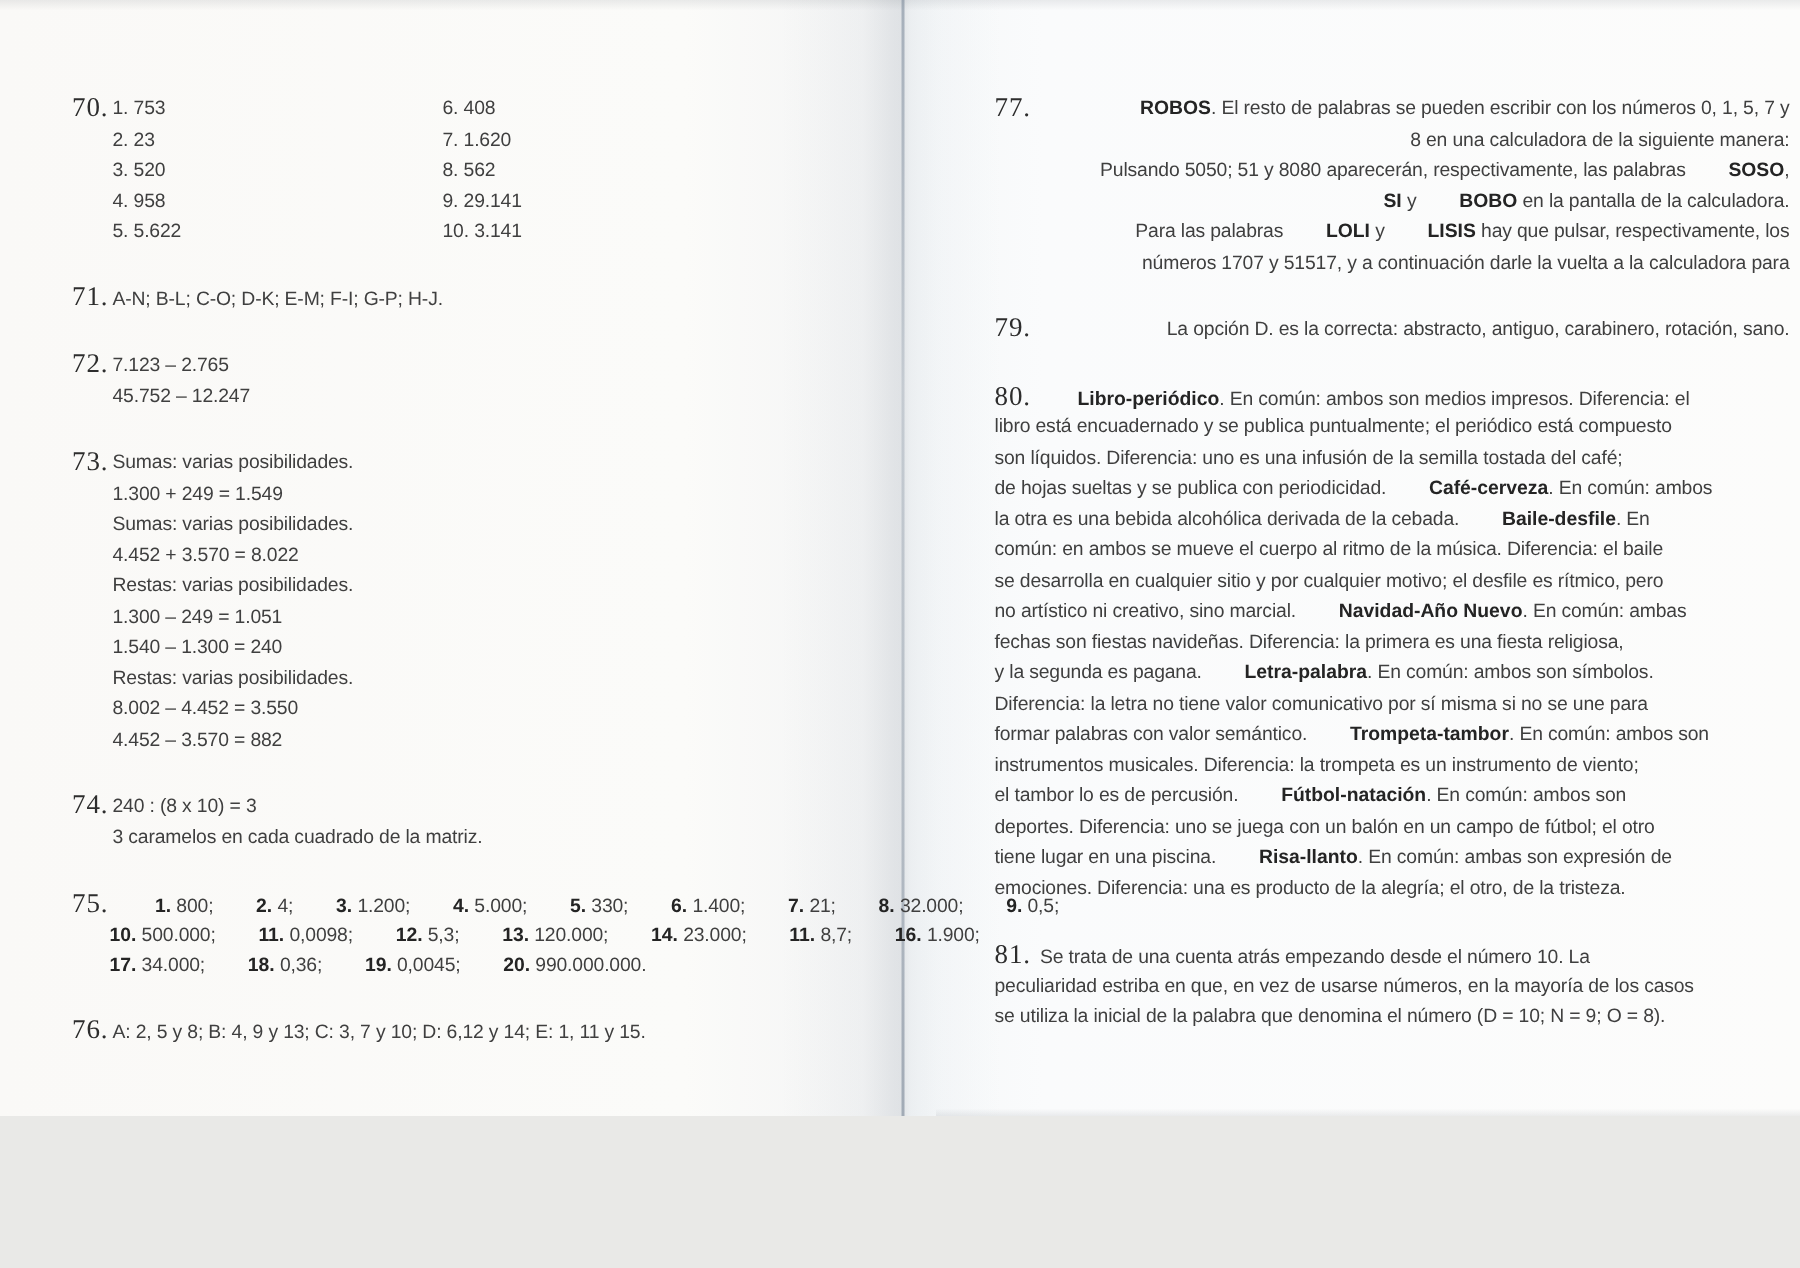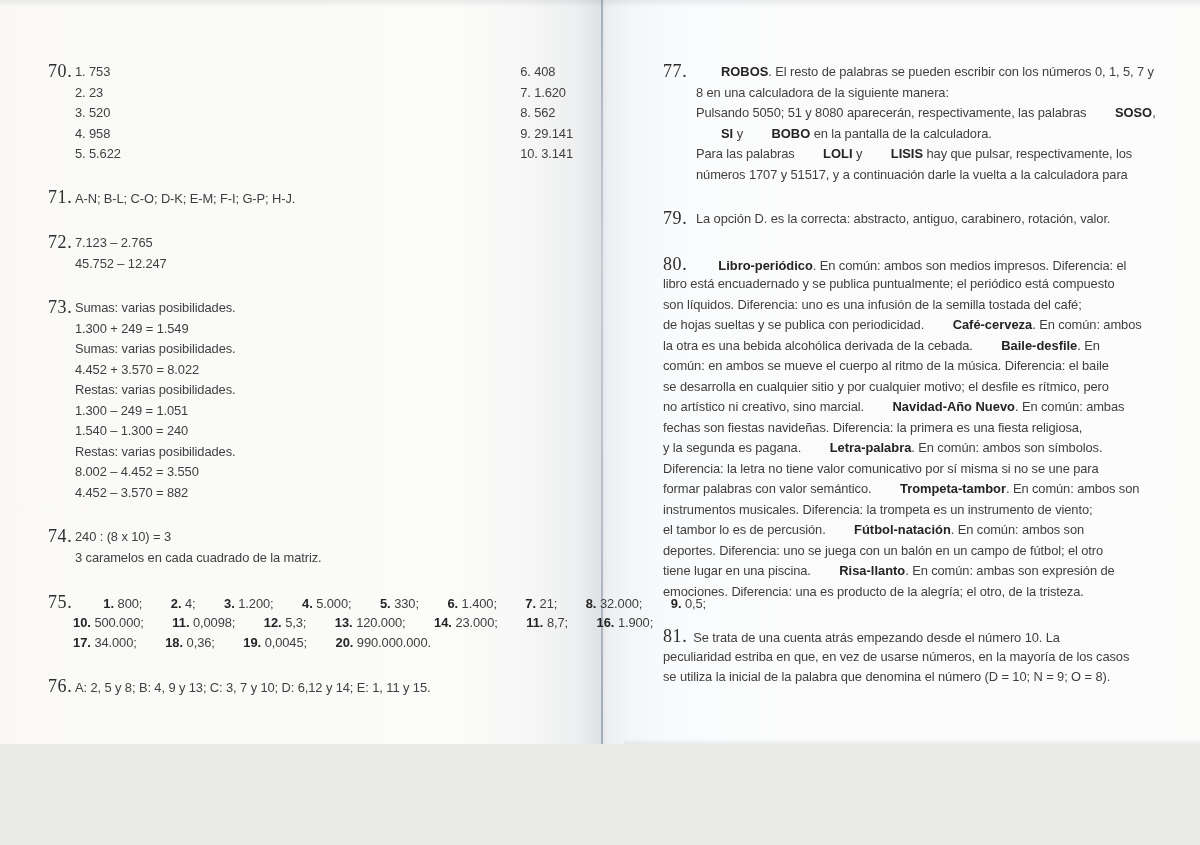--- a/index.html
+++ b/index.html
@@ -19,27 +19,27 @@
       rgba(90,105,120,0.04) 575px, rgba(85,100,115,0.13) 600px,
       rgba(150,165,180,0.10) 607px, rgba(170,185,200,0.05) 628px,
       rgba(0,0,0,0) 668px);}
   .gutter-line{position:absolute;left:601px;top:0;width:2px;height:100%;
     background:linear-gradient(180deg,rgba(115,130,148,0.55),rgba(128,142,158,0.30) 35%,rgba(120,134,150,0.42) 70%,rgba(108,122,140,0.55));}
   .col-block{position:absolute;top:62px;}
   #left-items{left:48px;width:525px;}
   #right-items{left:663px;width:530px;}
   .item{position:relative;margin-bottom:24px;}
   .item.hang{padding-left:27px;}
-  #right-items .item.hang{padding-left:33px;}
+  #right-items .item.hang{padding-left:33px;text-align:right;}
   .inum{font-family:"Liberation Serif","DejaVu Serif",serif;font-size:18px;letter-spacing:0.6px;color:#2d2d2d;}
   .item.hang > .inum{position:absolute;left:0;top:-1.5px;line-height:20.5px;}
   .item.flush .inum{margin-right:6px;}
   .ln{white-space:nowrap;height:20.5px;}
   .ln b{color:#242424;letter-spacing:0;padding-left:25px;}
-  .cols{display:flex;justify-content:space-between;}
+  .cols{display:flex;}
   .cols .col:first-child{width:220px;}
   .pagenum{position:absolute;color:#9b9b9b;font-size:14.5px;letter-spacing:0.4px;}
   #pn-left{left:55px;top:766px;text-align:center;}
   #pn-right{left:1132px;top:765px;font-weight:bold;}
 </style>
 </head>
 <body>
 
 <div class="scan">
   <div class="edge-top"></div>
@@ -108,21 +108,21 @@
         <span class="inum">77.</span>
         <div class="ln"><b>ROBOS</b>. El resto de palabras se pueden escribir con los números 0, 1, 5, 7 y</div>
         <div class="ln">8 en una calculadora de la siguiente manera:</div>
         <div class="ln">Pulsando 5050; 51 y 8080 aparecerán, respectivamente, las palabras <b>SOSO</b>,</div>
         <div class="ln"><b>SI</b> y <b>BOBO</b> en la pantalla de la calculadora.</div>
         <div class="ln">Para las palabras <b>LOLI</b> y <b>LISIS</b> hay que pulsar, respectivamente, los</div>
         <div class="ln">números 1707 y 51517, y a continuación darle la vuelta a la calculadora para</div>
       </div>
       <div class="item hang">
         <span class="inum">79.</span>
-        <div class="ln">La opción D. es la correcta: abstracto, antiguo, carabinero, rotación, valor.</div>
+        <div class="ln">La opción D. es la correcta: abstracto, antiguo, carabinero, rotación, sano.</div>
       </div>
       <div class="item flush">
         <div class="ln"><span class="inum">80.</span><b>Libro-periódico</b>. En común: ambos son medios impresos. Diferencia: el</div>
         <div class="ln">libro está encuadernado y se publica puntualmente; el periódico está compuesto</div>
         <div class="ln">son líquidos. Diferencia: uno es una infusión de la semilla tostada del café;</div>
         <div class="ln">de hojas sueltas y se publica con periodicidad. <b>Café-cerveza</b>. En común: ambos</div>
         <div class="ln">la otra es una bebida alcohólica derivada de la cebada. <b>Baile-desfile</b>. En</div>
         <div class="ln">común: en ambos se mueve el cuerpo al ritmo de la música. Diferencia: el baile</div>
         <div class="ln">se desarrolla en cualquier sitio y por cualquier motivo; el desfile es rítmico, pero</div>
         <div class="ln">no artístico ni creativo, sino marcial. <b>Navidad-Año Nuevo</b>. En común: ambas</div>

